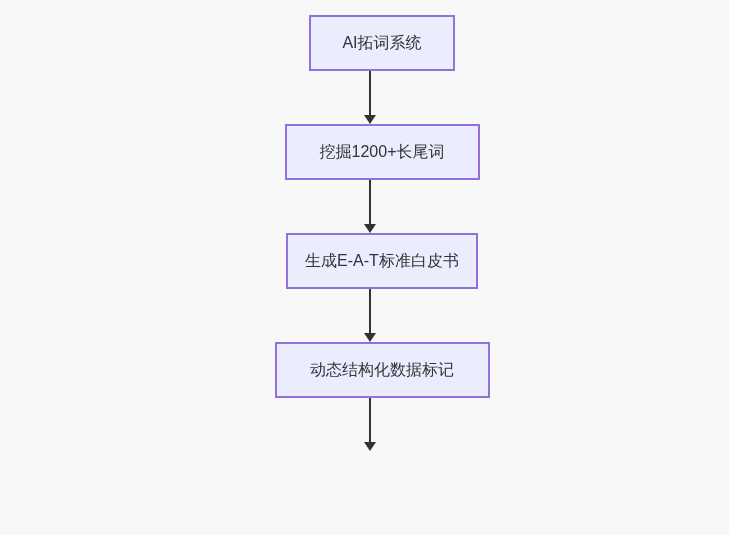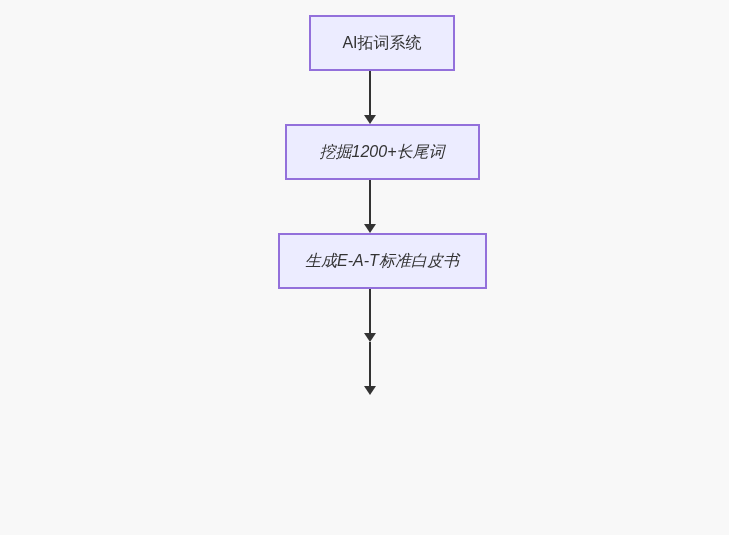--- a/index.html
+++ b/index.html
@@ -33,22 +33,22 @@
     display: flex;
     align-items: center;
     justify-content: center;
     font-size: 16px;
     color: var(--text, #333333);
     text-align: center;
     white-space: nowrap;
     margin-left: 24px;
   }
   .node-1 { width: 146px; }
-  .node-2 { width: 195px; font-style: italic; }
-  .node-3 { width: 209px; font-style: italic; }
+  .node-2 { width: 195px; }
+  .node-3 { width: 192px; }
   .node-4 { width: 215px; }
   .node-5 { width: 235px; }
   .arrow {
     height: 53px;
     display: flex;
     flex-direction: column;
     align-items: center;
   }
   .arrow .line {
     width: 2px;
@@ -89,20 +89,23 @@
 
     <div class="node node-3">
       <span>生成E-A-T标准白皮书</span>
     </div>
 
     <div class="arrow">
       <div class="line"></div>
       <div class="head"></div>
     </div>
 
+    <div class="node node-4">
+      <span>动态结构化数据标记</span>
+    </div>
 
     <div class="arrow">
       <div class="line"></div>
       <div class="head"></div>
     </div>
 
 
   </div>
 </div>
 

